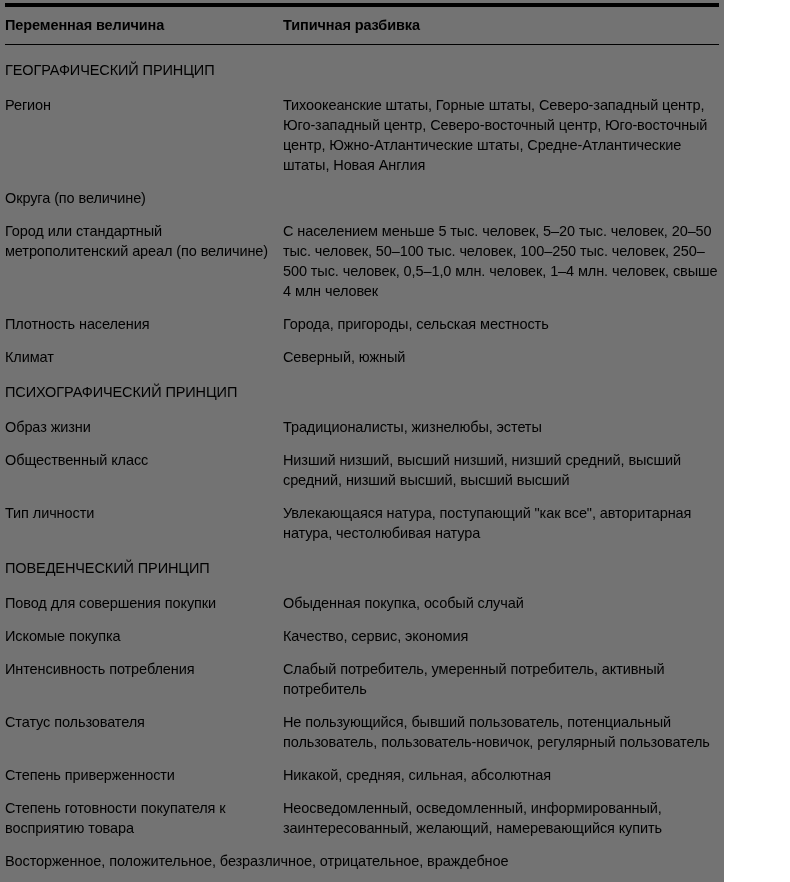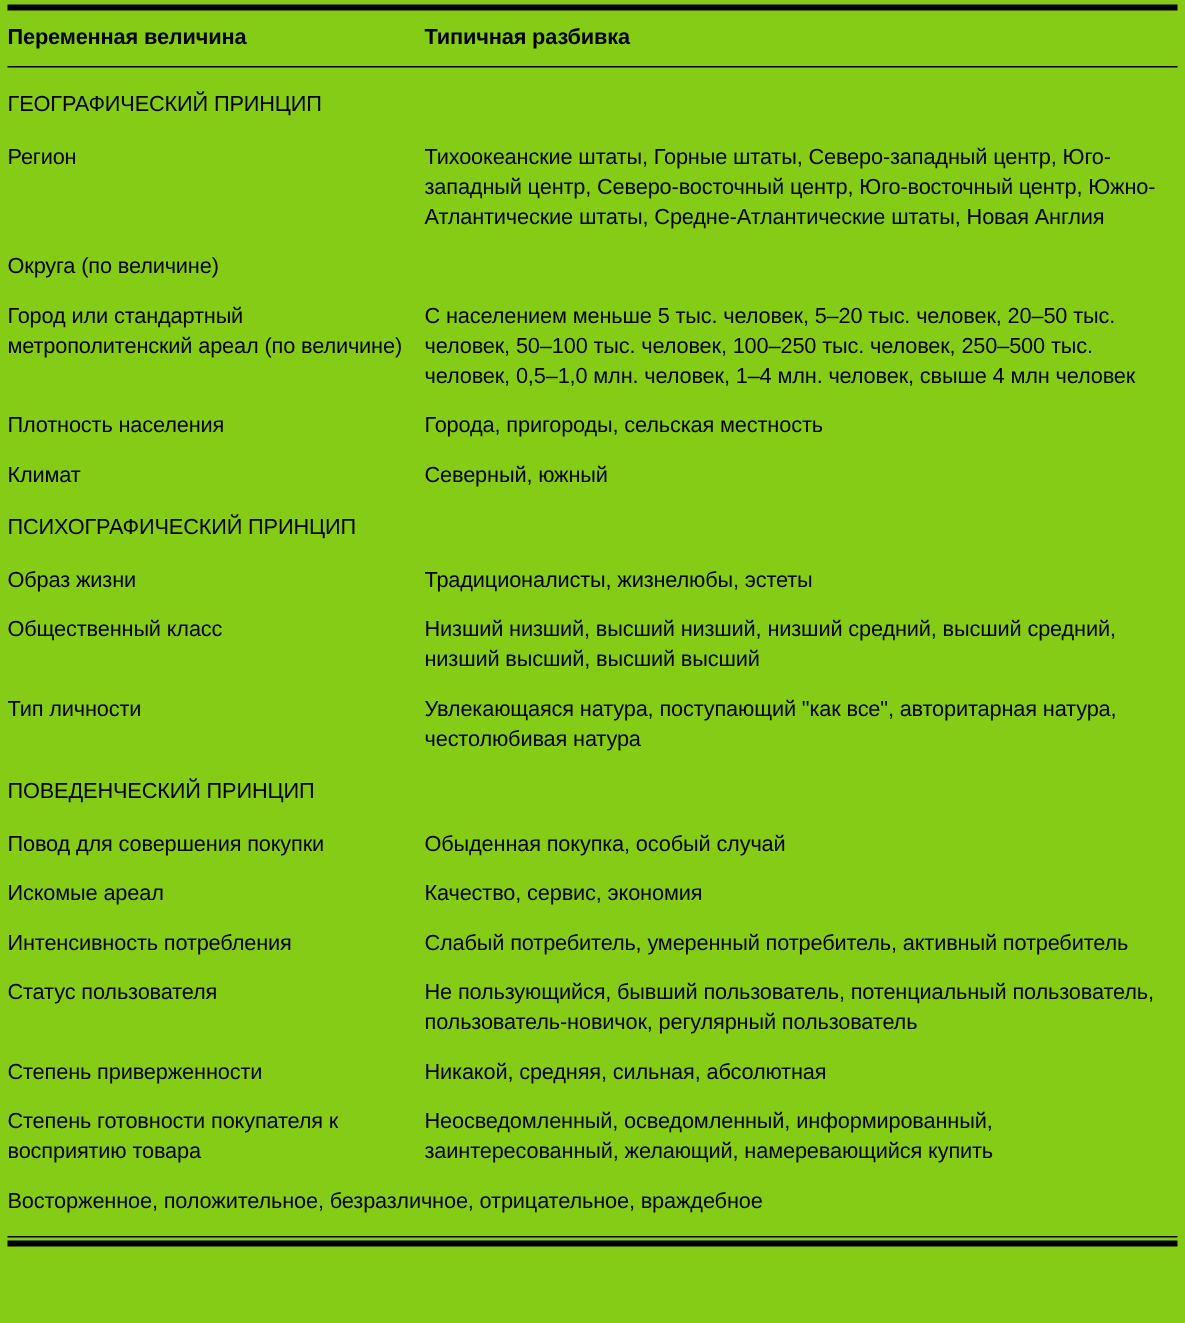--- a/index.html
+++ b/index.html
@@ -3,26 +3,26 @@
 <meta charset="utf-8">
 <style>
   html, body {
     margin: 0;
     padding: 0;
     background: #ffffff;
     color: #000000;
     font-family: "Liberation Sans", sans-serif;
   }
   .page {
-    width: 790px;
+    width: 724px;
     height: 882px;
     box-sizing: border-box;
     padding: 3px 5px 0 5px;
     overflow: hidden;
-    background: #84cc16;
+    background: #737373;
   }
   .rule-top {
     height: 4px;
     background: #000000;
   }
   .rule-bottom-thin {
     height: 1px;
     background: #000000;
     margin-top: 6px;
   }
@@ -104,21 +104,21 @@
       <div class="row">
         <div class="cell-left">Тип личности</div>
         <div class="cell-right">Увлекающаяся натура, поступающий "как все", авторитарная натура, честолюбивая натура</div>
       </div>
       <div class="section-title">ПОВЕДЕНЧЕСКИЙ ПРИНЦИП</div>
       <div class="row">
         <div class="cell-left">Повод для совершения покупки</div>
         <div class="cell-right">Обыденная покупка, особый случай</div>
       </div>
       <div class="row">
-        <div class="cell-left">Искомые ареал</div>
+        <div class="cell-left">Искомые покупка</div>
         <div class="cell-right">Качество, сервис, экономия</div>
       </div>
       <div class="row">
         <div class="cell-left">Интенсивность потребления</div>
         <div class="cell-right">Слабый потребитель, умеренный потребитель, активный потребитель</div>
       </div>
       <div class="row">
         <div class="cell-left">Статус пользователя</div>
         <div class="cell-right">Не пользующийся, бывший пользователь, потенциальный пользователь, пользователь-новичок, регулярный пользователь</div>
       </div>

